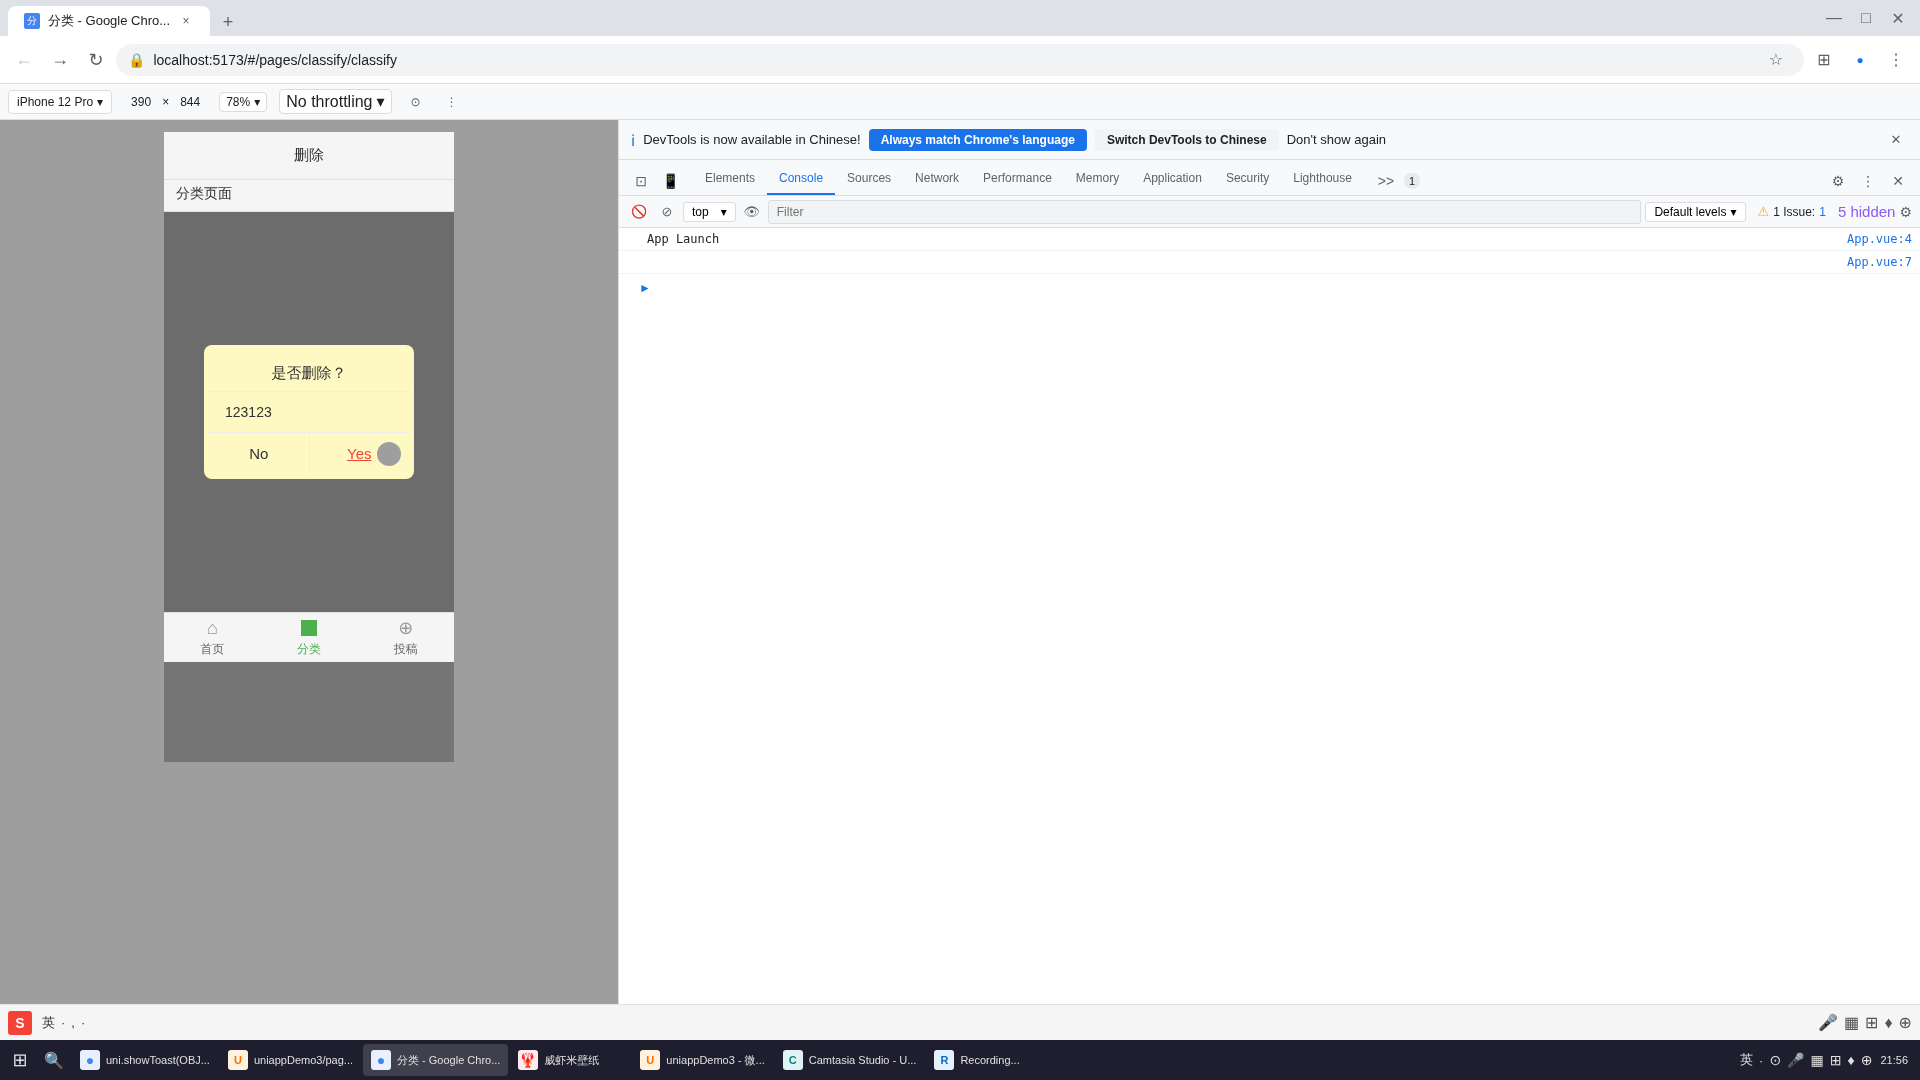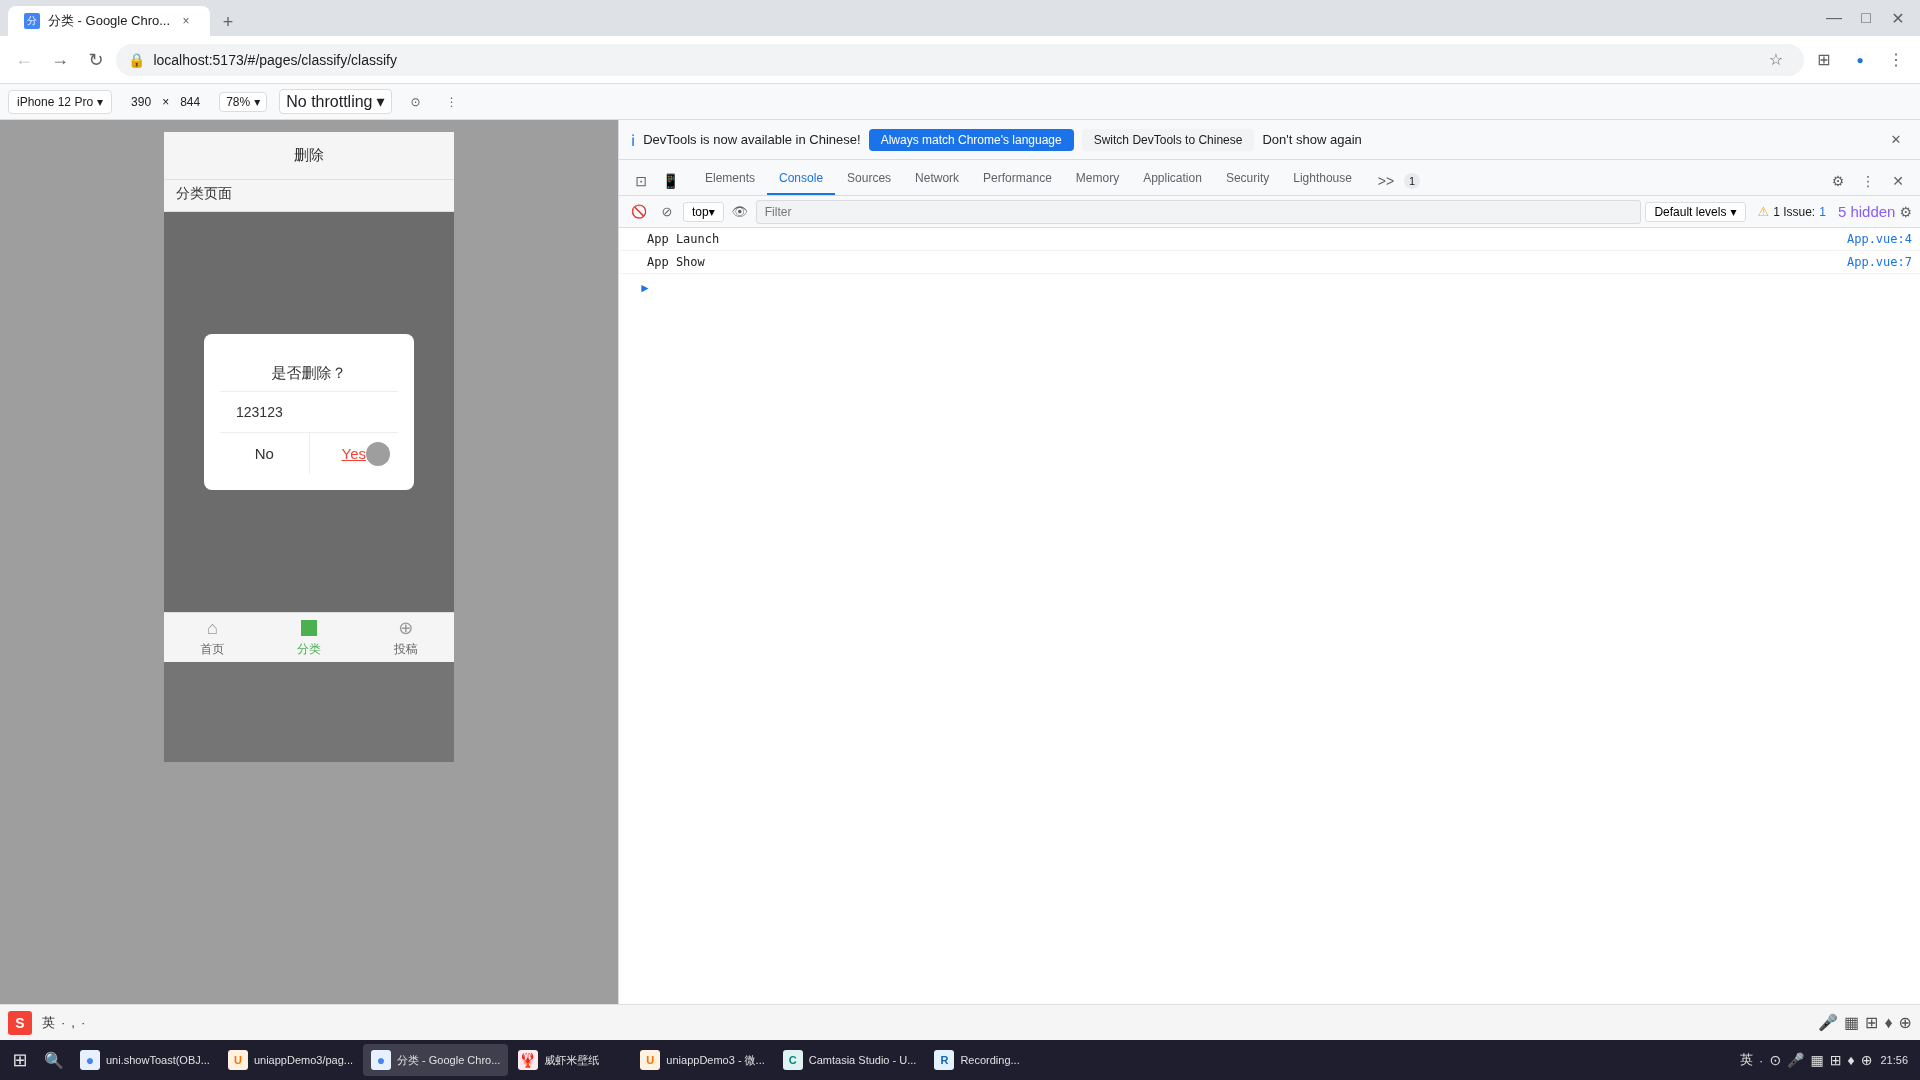--- a/index.html
+++ b/index.html
@@ -47,21 +47,21 @@
     .preview-area { background: #9e9e9e; flex: 0 0 618px; display: flex; justify-content: center; align-items: flex-start; padding-top: 0; position: relative; }
     .mobile-frame { width: 290px; height: 630px; background: #757575; position: relative; margin-top: 12px; border-radius: 0; overflow: hidden; }
     .mobile-header { height: 44px; background: #f5f5f5; display: flex; align-items: center; justify-content: center; border-bottom: 1px solid #e0e0e0; }
     .mobile-header-title { font-size: 16px; color: #333; font-weight: 500; }
     .mobile-subheader { height: 36px; background: #f5f5f5; display: flex; align-items: center; padding: 0 12px; border-bottom: 1px solid #e0e0e0; }
     .mobile-subheader-text { font-size: 14px; color: #333; }
     .mobile-content { flex: 1; background: #757575; height: 400px; position: relative; display: flex; align-items: center; justify-content: center; }
     .mobile-delete-btn-area { position: absolute; top: 0; left: 0; right: 0; padding: 14px 12px; background: #f5f5f5; border-bottom: 1px solid #e0e0e0; display: flex; align-items: center; justify-content: center; }
     .mobile-delete-btn { font-size: 15px; color: #333; }
     .dialog-overlay { position: absolute; top: 0; left: 0; right: 0; bottom: 0; background: rgba(100,100,100,0.5); display: flex; align-items: center; justify-content: center; }
-    .dialog-box { background: #ffffff; border-radius: 8px; width: 210px; padding: 16px; overflow: hidden; }
+    .dialog-box { background: #fef9c3; border-radius: 8px; width: 210px; padding: 5px; overflow: hidden; }
     .dialog-title { text-align: center; padding: 14px 16px 8px; font-size: 15px; color: #333; border-bottom: 1px solid #eee; }
     .dialog-content { padding: 12px 16px; font-size: 14px; color: #333; border-bottom: 1px solid #eee; }
     .dialog-actions { display: flex; }
     .dialog-btn { flex: 1; padding: 12px; text-align: center; font-size: 15px; cursor: pointer; border: none; background: transparent; }
     .dialog-btn.no { color: #333; }
     .dialog-btn.yes { color: #f44336; font-weight: 500; position: relative; text-decoration: underline; }
     .dialog-btn-divider { width: 1px; background: #eee; }
     .yes-circle { position: absolute; right: 8px; top: 50%; transform: translateY(-50%); width: 24px; height: 24px; background: #9e9e9e; border-radius: 50%; }
     .mobile-bottom-nav { height: 50px; background: #f5f5f5; border-top: 1px solid #e0e0e0; display: flex; align-items: center; }
     .bottom-nav-item { flex: 1; display: flex; flex-direction: column; align-items: center; justify-content: center; gap: 2px; cursor: pointer; }
@@ -70,40 +70,40 @@
     .bottom-nav-item.active .bottom-nav-label { color: #4caf50; }
     .classify-icon-box { width: 16px; height: 16px; background: #4caf50; }
 
     
     .devtools-panel { flex: 1; background: #ffffff; display: flex; flex-direction: column; border-left: 1px solid #dadce0; }
     
     
     .notification-bar { height: 40px; background: #f8f9fa; border-bottom: 1px solid #dadce0; display: flex; align-items: center; padding: 0 12px; gap: 8px; font-size: 13px; }
     .notif-icon { color: #1a73e8; font-size: 16px; }
     .notif-text { color: #202124; }
-    .notif-btn { padding: 4px 12px; border-radius: 4px; font-size: 12px; cursor: pointer; border: none; font-weight: 400; }
+    .notif-btn { padding: 4px 12px; border-radius: 4px; font-size: 12px; cursor: pointer; border: none; font-weight: 700; }
     .notif-btn.primary { background: #1a73e8; color: white; }
     .notif-btn.secondary { background: #f1f3f4; color: #202124; }
     .notif-close-btn { margin-left: auto; width: 24px; height: 24px; display: flex; align-items: center; justify-content: center; cursor: pointer; color: #5f6368; border-radius: 50%; }
     .dont-show { font-size: 13px; color: #202124; cursor: pointer; }
 
     
     .devtools-tabs { height: 36px; background: #f8f9fa; border-bottom: 1px solid #dadce0; display: flex; align-items: flex-end; padding: 0 4px; overflow: hidden; }
     .devtools-tab-icons { display: flex; align-items: center; padding: 0 4px; gap: 2px; margin-right: 4px; }
     .devtools-tab-icon { width: 28px; height: 28px; display: flex; align-items: center; justify-content: center; color: #5f6368; font-size: 14px; cursor: pointer; border-radius: 4px; }
     .devtool-tab { padding: 0 12px; height: 32px; display: flex; align-items: center; font-size: 12px; color: #5f6368; cursor: pointer; border-bottom: 2px solid transparent; white-space: nowrap; }
     .devtool-tab.active { color: #1a73e8; border-bottom: 2px solid #1a73e8; }
     .badge { background: #e8eaed; color: #202124; font-size: 11px; padding: 0 5px; border-radius: 8px; height: 16px; display: flex; align-items: center; }
     .devtools-right-icons { margin-left: auto; display: flex; align-items: center; gap: 2px; padding-right: 4px; }
     .dt-right-btn { width: 28px; height: 28px; display: flex; align-items: center; justify-content: center; color: #5f6368; font-size: 14px; cursor: pointer; border-radius: 4px; }
 
     
     .console-toolbar { height: 32px; background: #f8f9fa; border-bottom: 1px solid #dadce0; display: flex; align-items: center; padding: 0 8px; gap: 4px; }
     .console-toolbar-btn { width: 24px; height: 24px; display: flex; align-items: center; justify-content: center; color: #5f6368; font-size: 13px; cursor: pointer; border-radius: 3px; }
-    .context-selector { display: flex; align-items: center; gap: 0; padding: 2px 8px; border: 1px solid #dadce0; border-radius: 3px; font-size: 12px; cursor: pointer; background: white; }
+    .context-selector { display: flex; align-items: center; gap: 12px; padding: 2px 8px; border: 1px solid #dadce0; border-radius: 3px; font-size: 12px; cursor: pointer; background: white; }
     .filter-input { flex: 1; height: 24px; background: #f1f3f4; border: 1px solid #dadce0; border-radius: 3px; padding: 0 8px; font-size: 12px; color: #5f6368; outline: none; }
     .levels-selector { display: flex; align-items: center; gap: 4px; padding: 2px 8px; border: 1px solid #dadce0; border-radius: 3px; font-size: 12px; cursor: pointer; background: white; }
     .issue-badge { display: flex; align-items: center; gap: 4px; padding: 2px 8px; font-size: 12px; color: #202124; }
     .issue-icon { color: #f9a825; font-size: 13px; }
     .hidden-count { font-size: 15px; color: #8b5cf6; cursor: pointer; }
     .hidden-settings { color: #5f6368; font-size: 14px; cursor: pointer; }
 
     
     .console-content { flex: 1; overflow-y: auto; background: white; }
     .console-log-row { display: flex; align-items: flex-start; padding: 4px 8px; border-bottom: 1px solid #f1f3f4; font-size: 12px; font-family: monospace; gap: 8px; }
@@ -309,21 +309,20 @@
       </div>
 
       <div class="console-content">
         <div class="console-log-row">
           <span class="console-expand"></span>
           <span class="console-msg">App  Launch</span>
           <span class="console-source">App.vue:4</span>
         </div>
         <div class="console-log-row">
           <span class="console-expand"></span>
-          <span class="console-msg">App  Show</span>
           <span class="console-source">App.vue:7</span>
         </div>
         <div class="expand-row">
           <span style="color:#1a73e8;cursor:pointer;font-size:12px;">►</span>
         </div>
       </div>
 
     </div>
   </div>
 </div>

